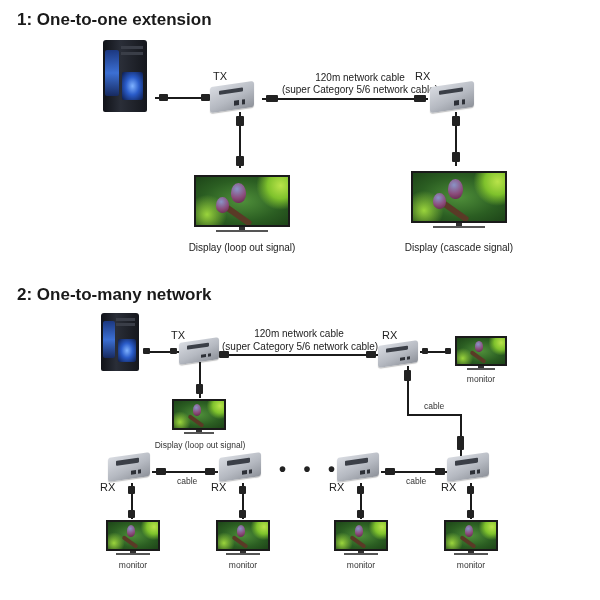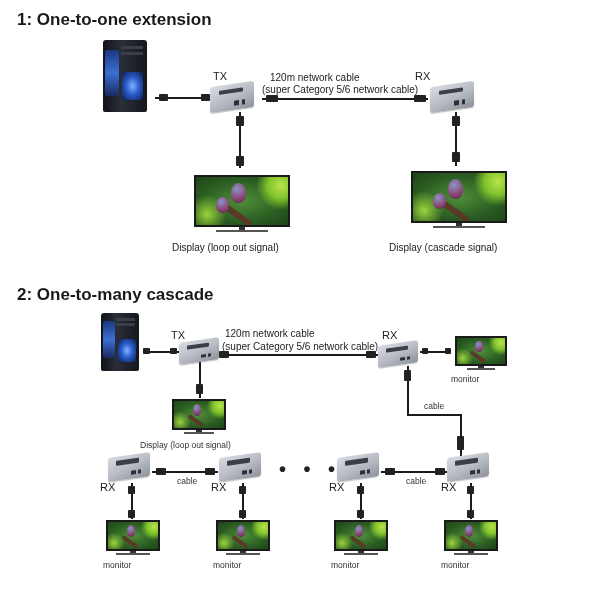--- a/index.html
+++ b/index.html
@@ -1,21 +1,21 @@
 <!DOCTYPE html>
 <html><head>
 <meta charset="utf-8">
 <style>
   html, body { margin:0; padding:0; background:#ffffff; }
   body { width:600px; height:600px; position:relative; overflow:hidden; font-family:"Liberation Sans", sans-serif; color:#222; }
   .abs { position:absolute; }
   .section-title { font-family:"Liberation Sans", sans-serif; font-weight:bold; font-size:17px; color:#1a1a1a; white-space:nowrap; }
   .lbl { font-size:10px; color:#222; white-space:nowrap; }
   .lbl-sm { font-size:8.5px; color:#333; white-space:nowrap; }
-  .lbl-center { }
+  .lbl-center { text-align:center; }
   .dev-lbl { font-size:11px; color:#222; }
 
   
   .pc { background:linear-gradient(90deg,#101218 0%,#2a2e38 40%,#15171d 100%); border-radius:3px 3px 2px 2px; }
   .pc .window { position:absolute; background:radial-gradient(ellipse at center,#7fb2ff 0%,#2a5cc9 45%,#0c1b4a 100%); border-radius:2px; }
   .pc .side { position:absolute; left:2px; top:14%; width:32%; height:64%; background:linear-gradient(180deg,#1b3a8a,#3f78e6 50%,#162b66); border-radius:2px; opacity:.9; }
   .pc .bay { position:absolute; left:40%; width:50%; height:3px; background:#3a3e48; }
 
   
   .box { background:linear-gradient(160deg,#d9dce2 0%,#b5b9c1 55%,#8d9199 100%); border-radius:3px; box-shadow:0 1px 1px rgba(0,0,0,.25); transform:skewY(-8deg); }
@@ -102,21 +102,21 @@
     <div class="branch" style="left:40%;top:40%;width:6px;height:36px;"></div>
     <div class="bird" style="left:38%;top:12%;width:16%;height:42%;"></div>
     <div class="bird" style="left:22%;top:42%;width:14%;height:34%;"></div>
   </div>
     </div>
   <div class="neck" style="left:45px;top:52px;"></div>
   <div class="stand" style="left:22px;top:55px;width:52px;"></div>
 </div>
 <div class="abs lbl lbl-center" style="left:389px;top:242px;width:140px;">Display (cascade signal)</div>
 
-<div class="abs section-title" style="left:17px;top:285px;">2: One-to-many cascade</div>
+<div class="abs section-title" style="left:17px;top:285px;">2: One-to-many network</div>
 
 <div class="abs pc" style="left:101px;top:313px;width:38px;height:58px;">
   <div class="side"></div>
   <div class="bay" style="top:5px;"></div>
   <div class="bay" style="top:10px;"></div>
   <div class="window" style="left:44%;top:44%;width:48%;height:40%;"></div>
 </div>
 
 <div class="abs cable" style="left:143px;top:351px;width:36px;height:2px;"></div>
 <div class="abs plug" style="left:143px;top:348px;width:7px;height:6px;"></div>

